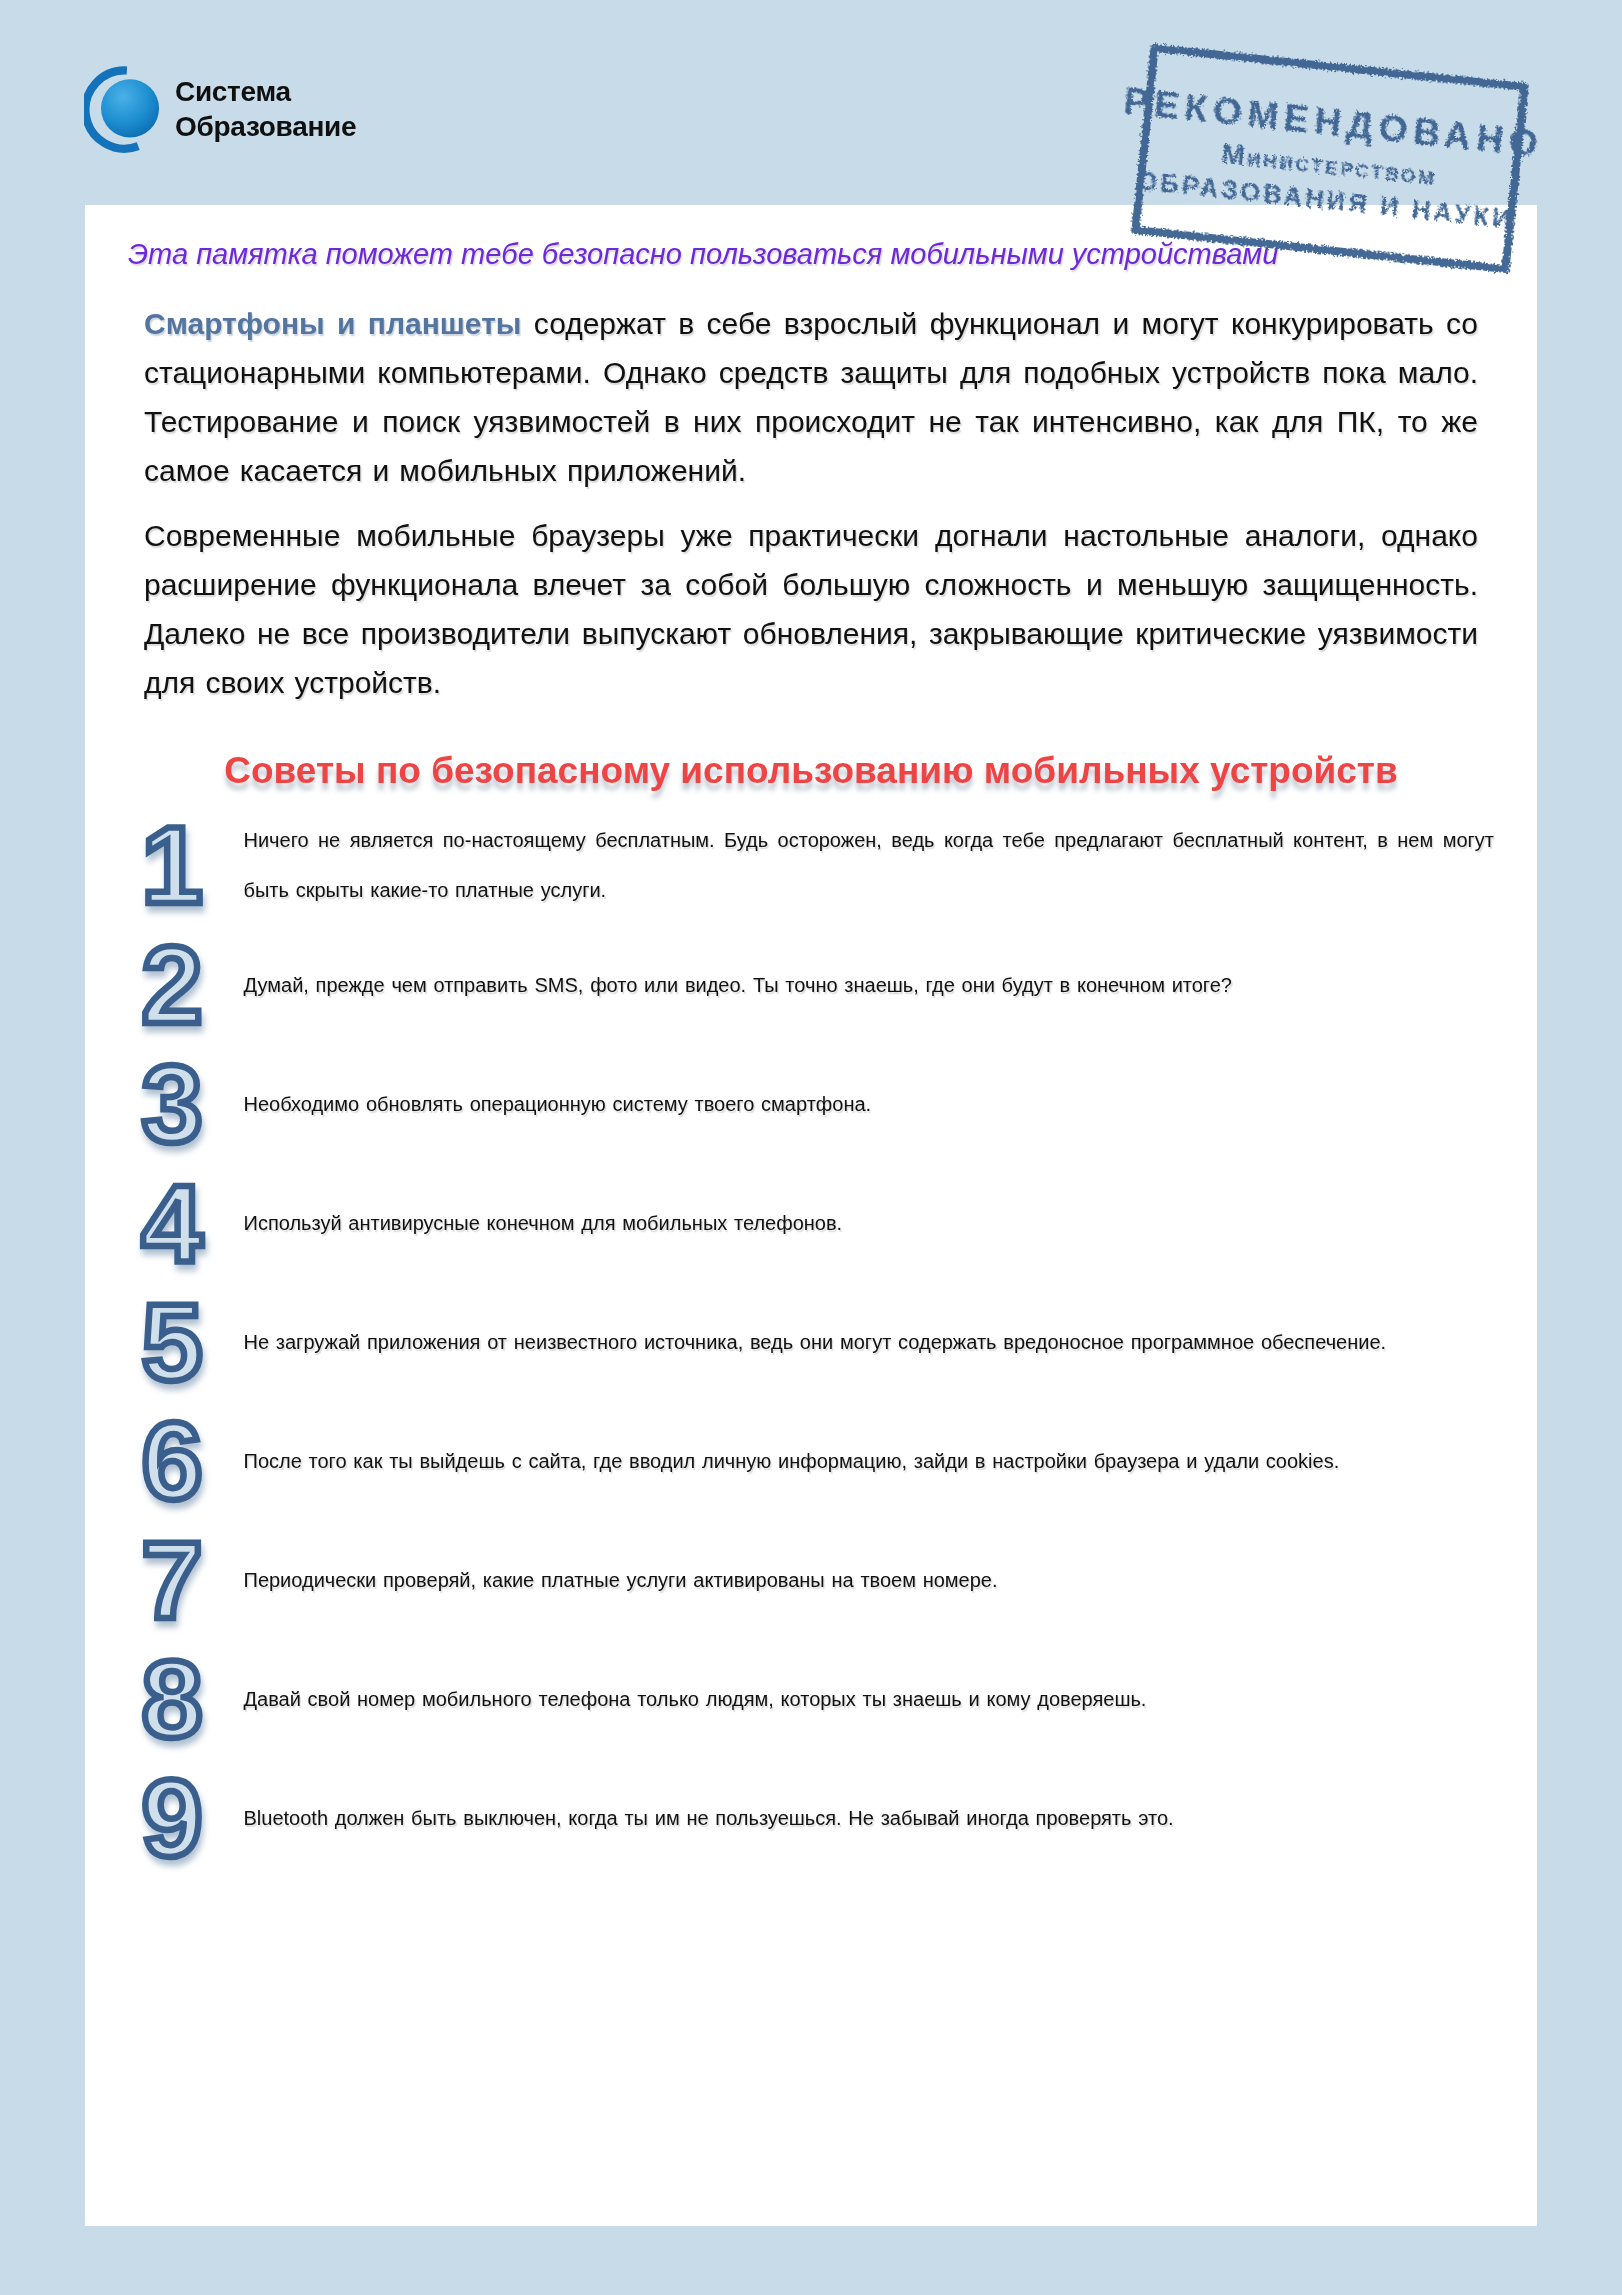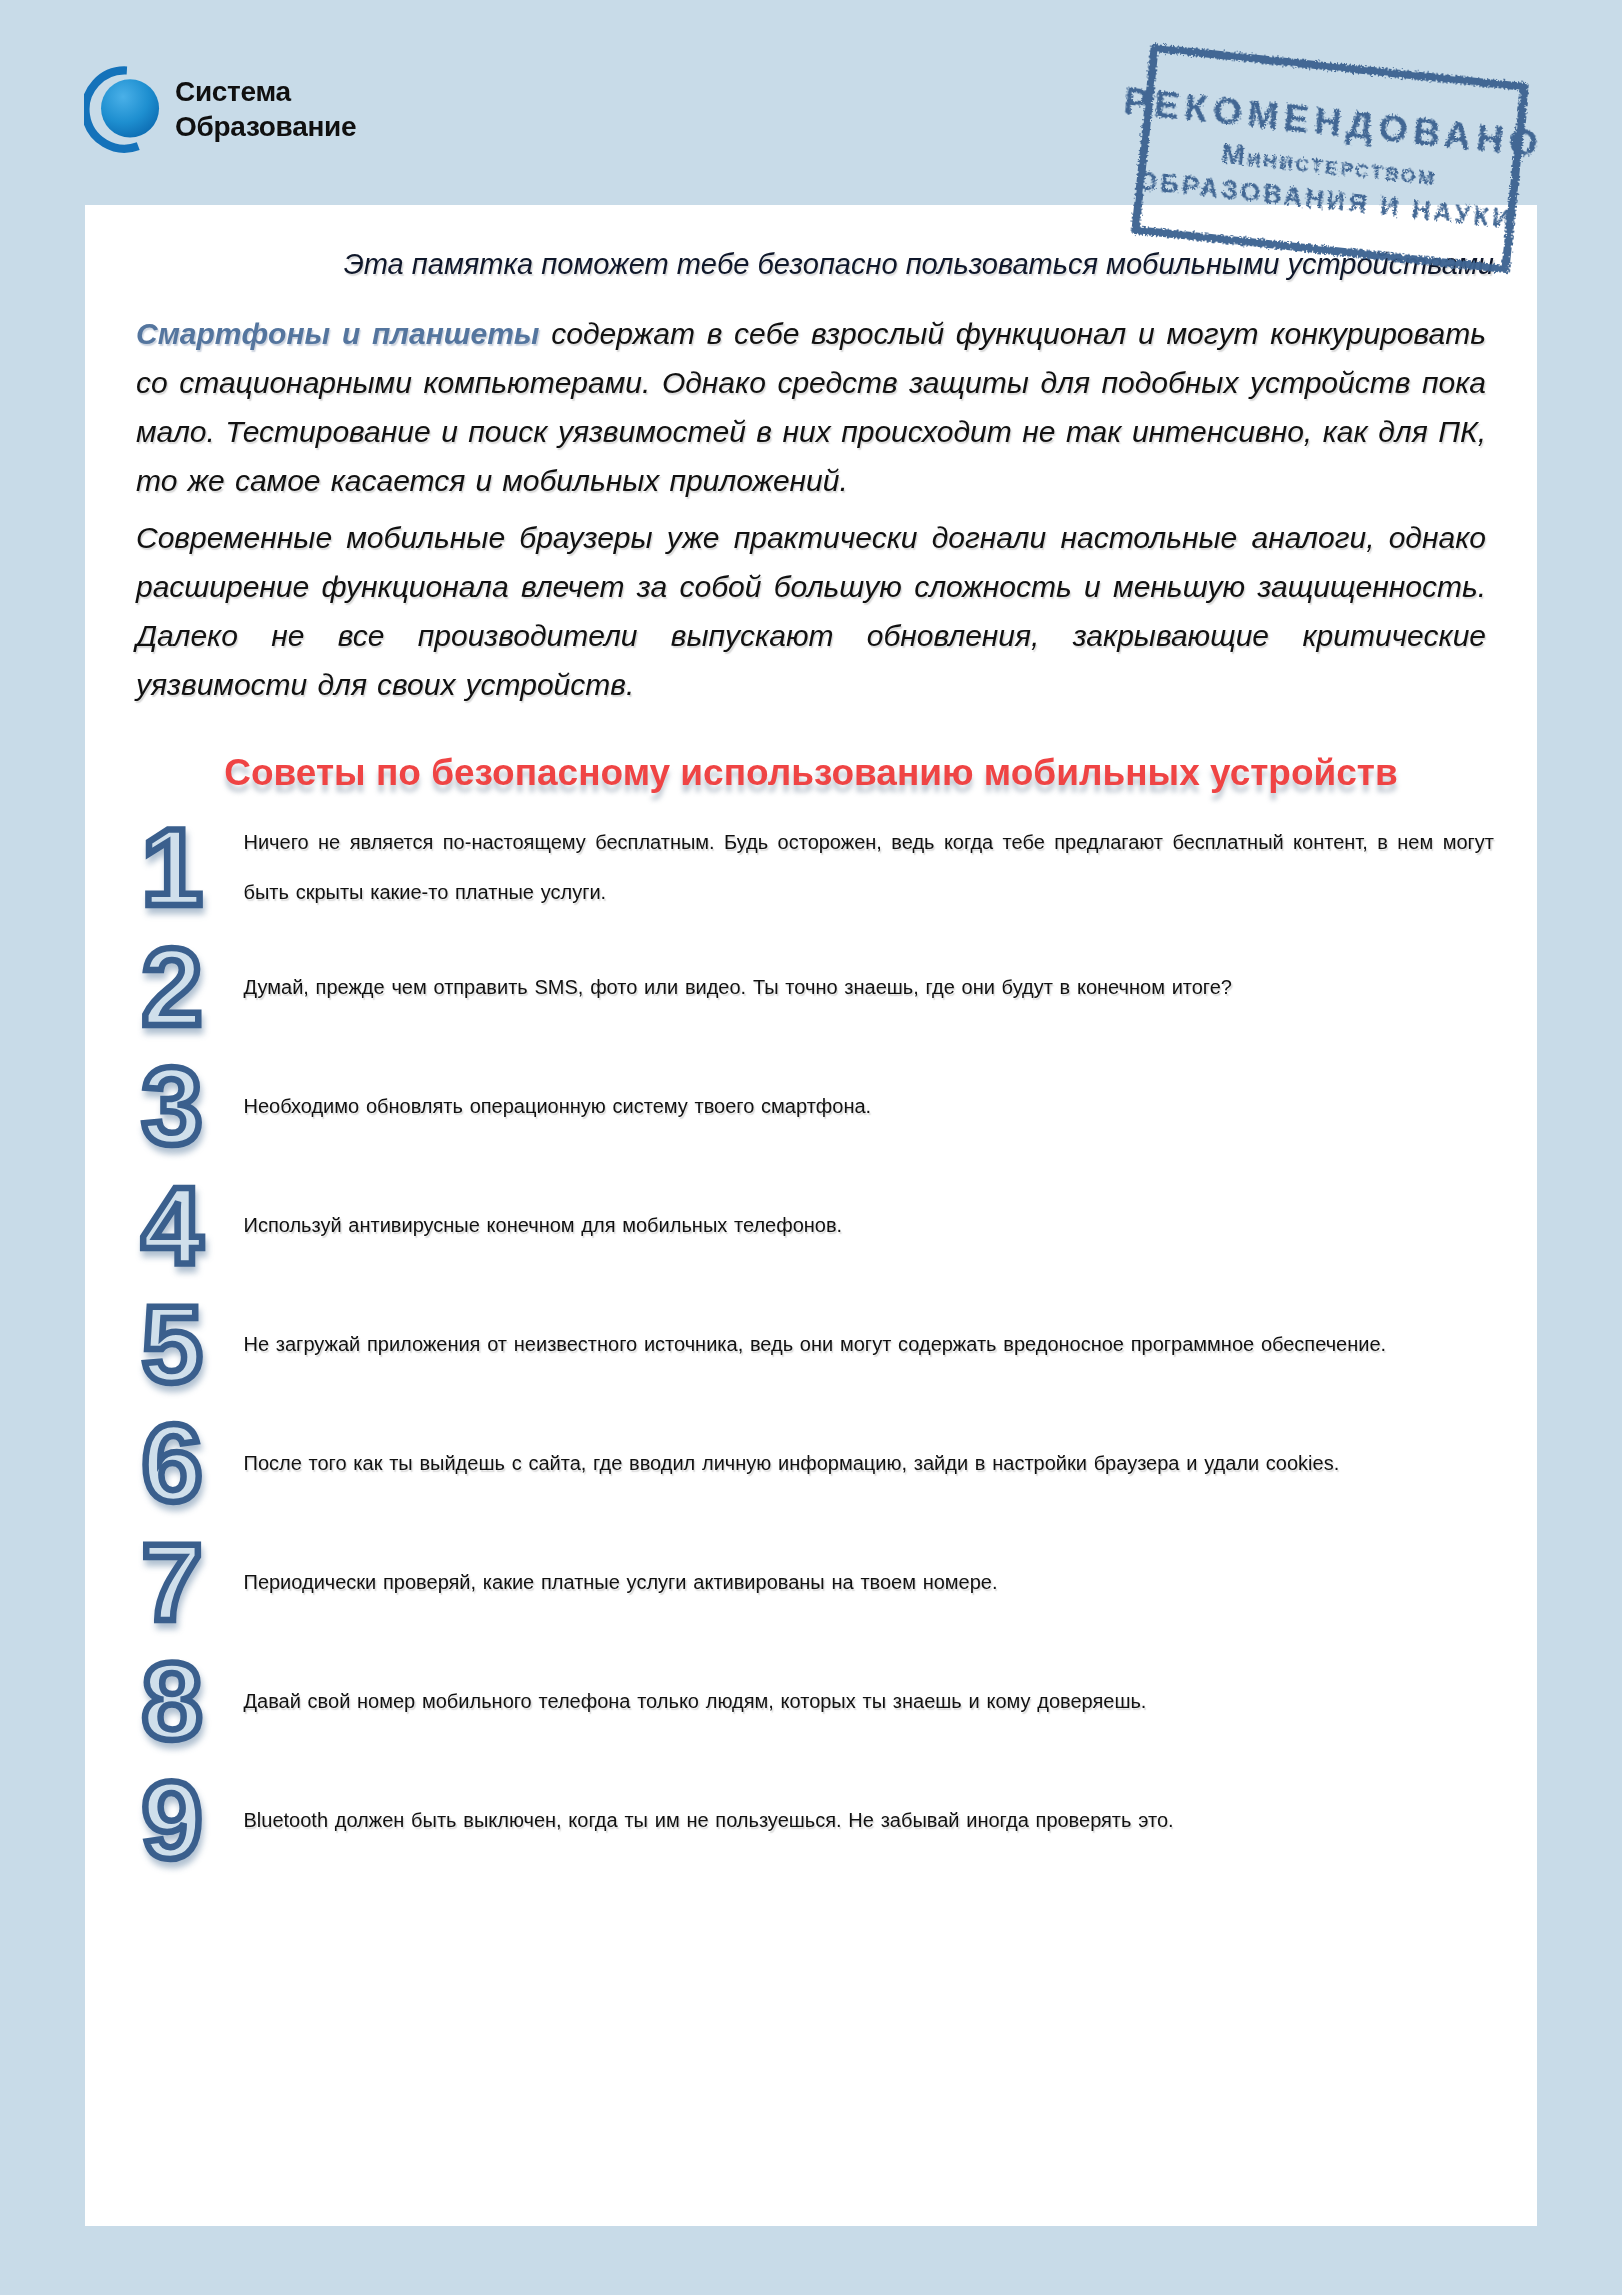--- a/index.html
+++ b/index.html
@@ -70,40 +70,40 @@
     margin-top: 139px;
     text-align: center;
     font-size: 48px;
     line-height: 65px;
     font-weight: bold;
     color: #54759e;
     letter-spacing: 0.3px;
     text-shadow: 0 10.5px 7.9px rgba(96, 114, 140, 0.45);
   }
   .subtitle {
-    margin-top: 40px;
-    text-align: right;
+    margin-top: 30px;
+    text-align: left;
     font-style: italic;
     font-size: 29px;
     line-height: 38px;
-    color: #0f172a;
+    color: #6d28d9;
     text-shadow: 1.3px 2px 1.3px rgba(130,130,130,0.3);
   }
 
   
   .intro {
     margin-top: 26px;
     font-size: 30px;
     line-height: 49px;
     text-align: justify;
     color: #111;
     text-shadow: 1.3px 2px 1.3px rgba(130,130,130,0.32);
     word-spacing: 0.06em;
   }
-  .intro p { margin: 8px; font-style: italic; }
+  .intro p { margin: 16px; }
   .intro-lead {
     color: #54759e;
     font-weight: bold;
     text-shadow: 1.3px 2px 1.3px rgba(110,130,160,0.35);
   }
 
   .section-title {
     margin-top: 41px;
     text-align: center;
     font-size: 37px;

